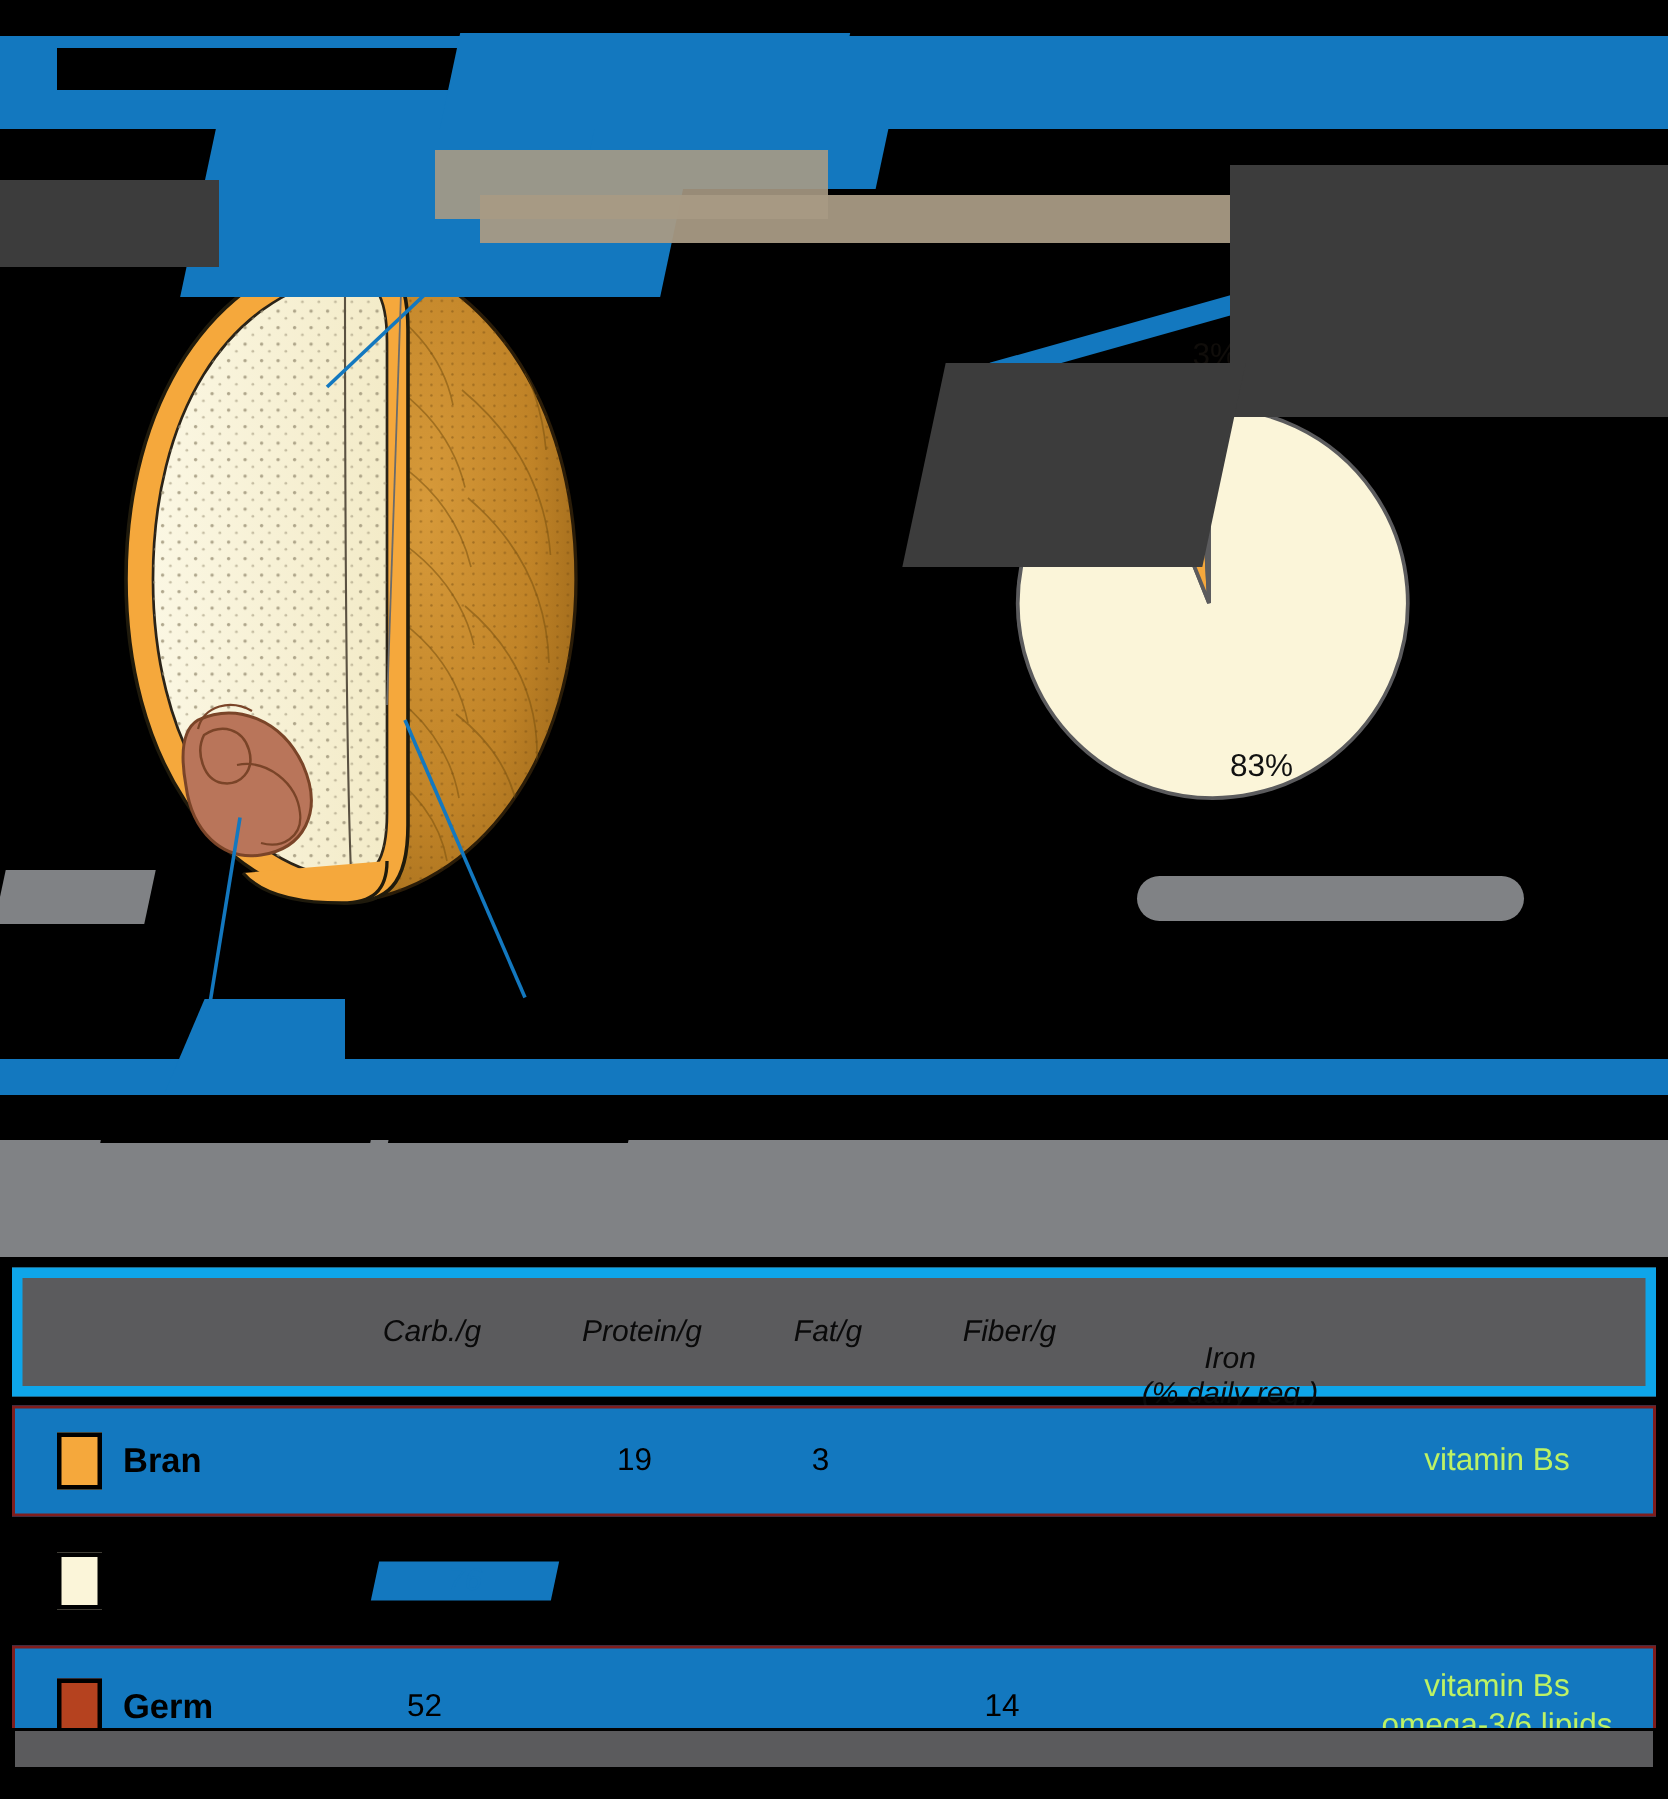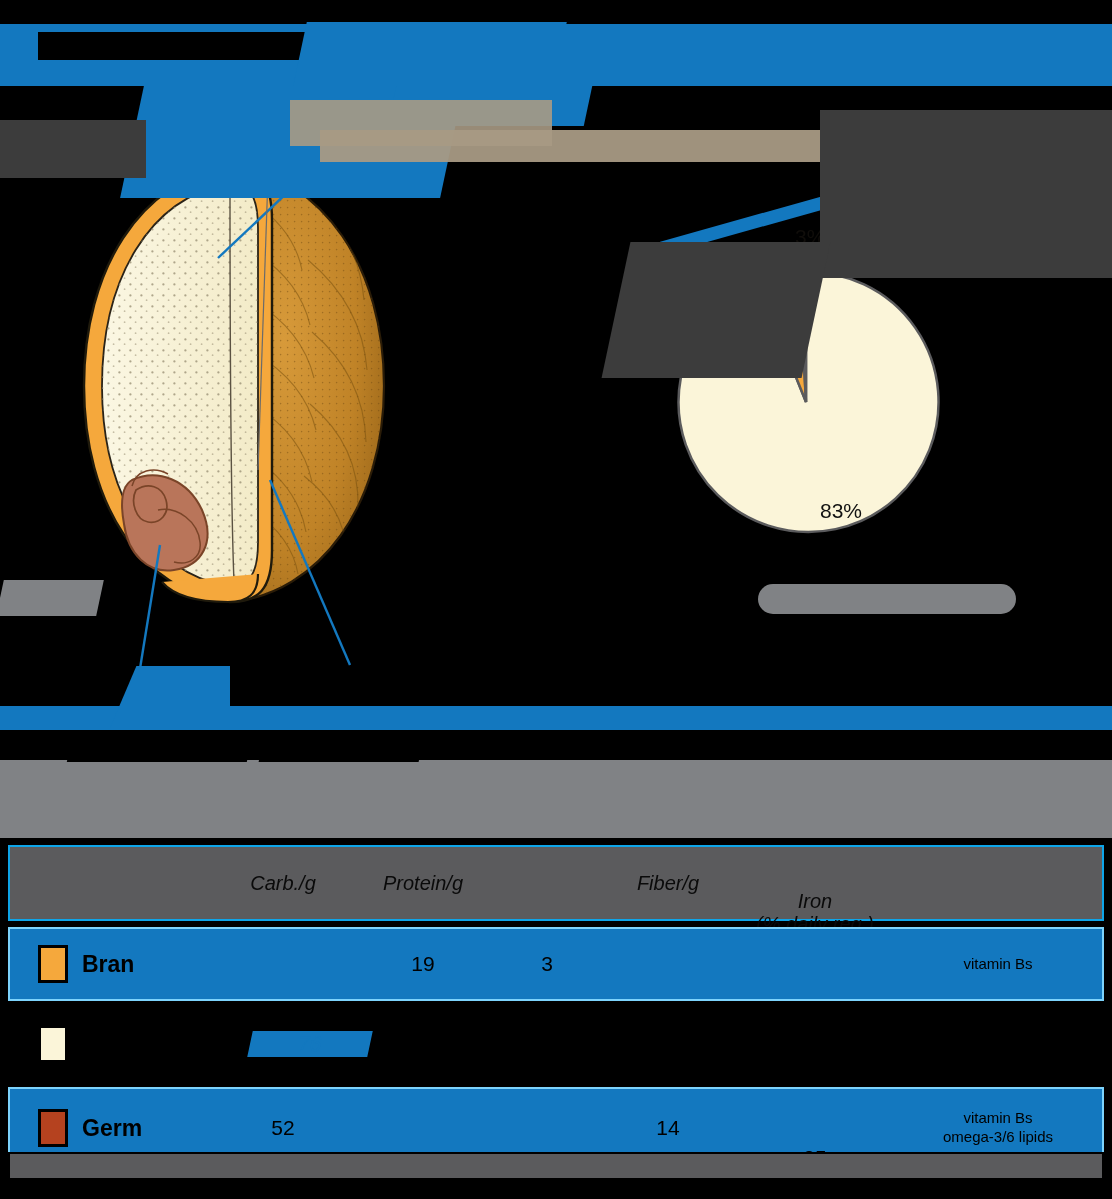--- a/index.html
+++ b/index.html
@@ -35,24 +35,24 @@
   .pie-lbl-14{left:703px;top:316px;}
   .pie-lbl-83{left:820px;top:499px;}
   .pie-lbl-3{left:795px;top:225px;color:#100d0a;}
 
   
   .scale{position:absolute;left:600px;top:120px;width:460px;height:270px;}
 
   
   .tbl{position:absolute;left:8px;top:845px;width:1096px;}
   .tbl-head{
-    background:#5b5b5d;border:2px solid #0ea5e9;height:72px;position:relative;
+    background:#5b5b5d;border:7px solid #0ea5e9;height:72px;position:relative;
   }
   .tbl-row{
-    position:relative;border:2px solid #7dd3fc;height:70px;margin-top:6px;
+    position:relative;border:2px solid #7f1d1d;height:70px;margin-top:6px;
   }
   .row-blue{background:#1378bf;}
   .row-black{background:#000;border-color:#000;}
   .cell{
     position:absolute;top:0;height:100%;display:flex;align-items:center;
     justify-content:center;color:#000;font-size:21px;
     font-family:"Liberation Sans", sans-serif;
   }
   .tbl-head .cell{
     font-style:italic;font-size:20px;color:#0a0a0a;flex-direction:column;
@@ -61,21 +61,21 @@
   .swatch{
     position:absolute;left:28px;top:50%;transform:translateY(-50%);
     width:30px;height:38px;border:3px solid #000;box-sizing:border-box;
   }
   .part-name{
     position:absolute;left:72px;top:50%;transform:translateY(-50%);
     font-weight:bold;font-size:23px;color:#000;white-space:nowrap;
   }
   .others{
     position:absolute;left:880px;width:216px;top:50%;transform:translateY(-50%);
-    text-align:center;font-size:15px;color:#000000;line-height:1.25;
+    text-align:center;font-size:21px;color:#bef264;line-height:1.25;
   }
   .hidden-txt{color:#000;}
   
   .c-carb   {left:198px;width:150px;}
   .c-prot   {left:338px;width:150px;}
   .c-fat    {left:472px;width:130px;}
   .c-fib    {left:588px;width:140px;}
   .c-iron   {left:720px;width:170px;margin-top:30px;}
   .c-oth    {left:880px;width:216px;}
 
@@ -223,20 +223,21 @@
 
   <div class="gray-band"></div>
   <div class="blk blk-black skew" style="left:70px;top:732px;width:180px;height:30px;"></div>
   <div class="blk blk-black skew" style="left:262px;top:730px;width:160px;height:32px;"></div>
 
   <div class="tbl">
 
     <div class="tbl-head">
       <div class="cell c-carb">Carb./g</div>
       <div class="cell c-prot">Protein/g</div>
+      <div class="cell c-fat">Fat/g</div>
       <div class="cell c-fib">Fiber/g</div>
       <div class="cell c-iron">
         <span>Iron</span>
         <span>(% daily req.)</span>
       </div>
     </div>
 
     <div class="tbl-row row-blue">
       <span class="swatch" style="background:#F5A83C;"></span>
       <span class="part-name">Bran</span>

